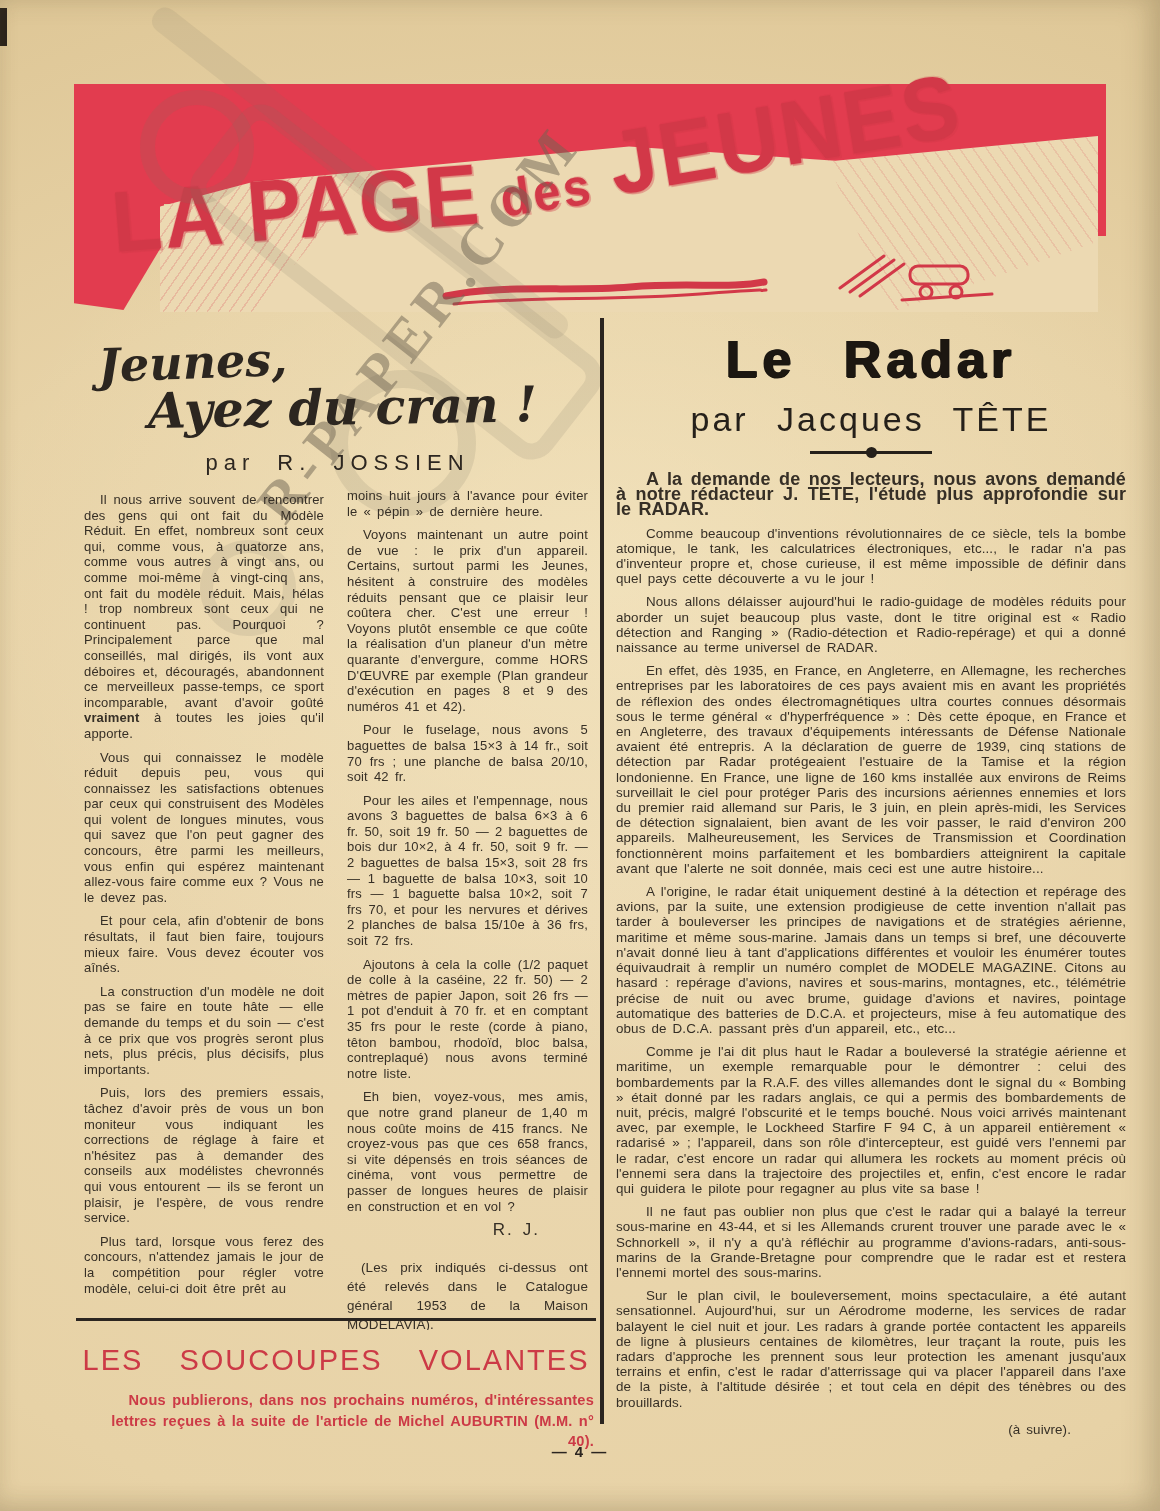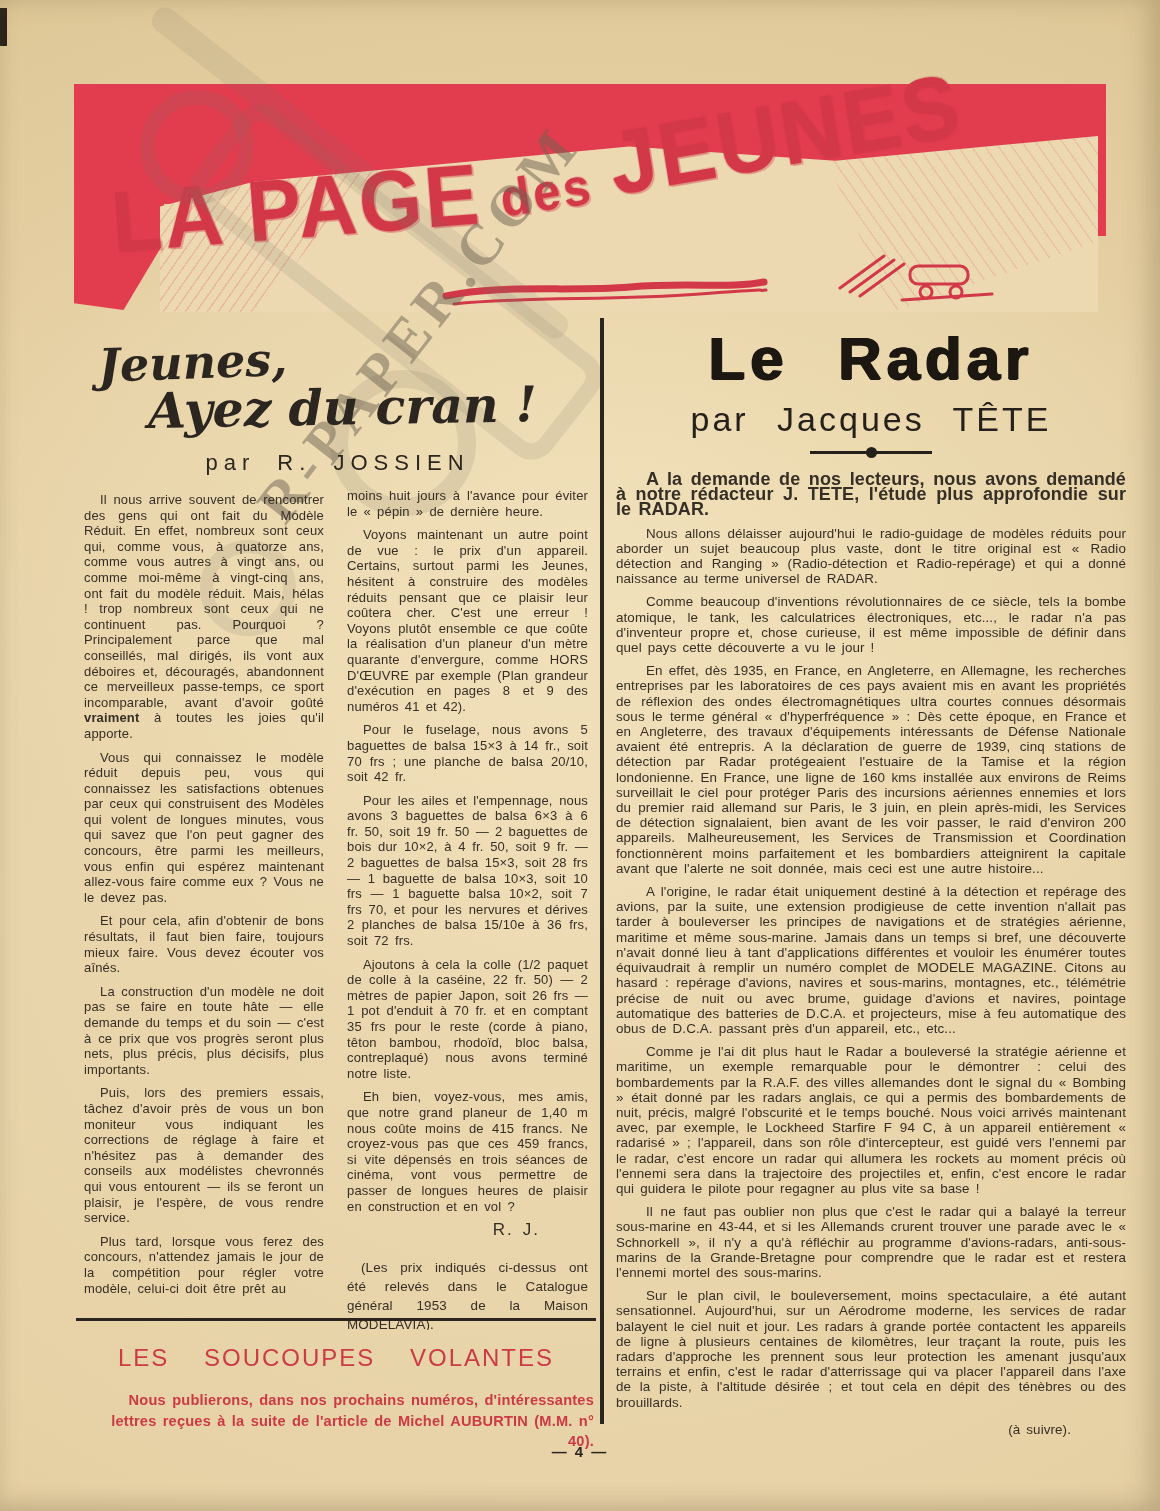--- a/index.html
+++ b/index.html
@@ -67,35 +67,35 @@
   .col1{left:76px; top:484px; width:256px; height:832px;}
   .col2{left:339px; top:480px; width:257px; height:850px;}
   .col .no-indent{text-indent:0;}
   .col .signature{text-align:right; padding-right:48px; margin-top:8px; font-size:17px; letter-spacing:2px;}
   .col .note{margin-top:20px; font-size:13.4px; line-height:19px; text-indent:14px;}
 
   .vdivider{position:absolute; left:600px; top:318px; width:3.5px; height:1106px; background:#2b2520;}
 
   
   .radar{position:absolute; left:616px; top:322px; width:510px; text-align:justify;}
-  .radar-title{font-size:60px; line-height:74px; font-weight:bold; color:#1c1711; text-align:center;
+  .radar-title{font-size:52px; line-height:74px; font-weight:bold; color:#1c1711; text-align:center;
     letter-spacing:5px; word-spacing:28px;
     text-shadow:1px 0 0 #1c1711, -1px 0 0 #1c1711, 0 1px 0 #1c1711;}
   .radar-byline{text-align:center; font-size:34px; letter-spacing:3px; word-spacing:16px; margin-top:4px; color:#25201a;}
   .rule-dot{width:122px; margin:12px auto 0; border-top:3px solid #25201a; position:relative;}
   .rule-dot::after{content:""; position:absolute; left:50%; top:-7px; width:11px; height:11px; margin-left:-5.5px;
     border-radius:50%; background:#25201a;}
   .radar p{margin:8px 0 0; text-indent:30px; font-size:13.4px; line-height:15.2px; word-spacing:2.2px; letter-spacing:.1px;}
   .radar .radar-intro{font-weight:bold; margin-top:18px; font-size:18px;}
   .radar .suivre{text-align:right; padding-right:55px; text-indent:0; margin-top:12px;}
 
   
   .hrule-left{position:absolute; left:76px; top:1318px; width:520px; height:3px; background:#2b2520;}
   .saucers-title{position:absolute; left:76px; top:1344px; width:520px; text-align:center; color:#cc3a46;
-    font-size:24px; letter-spacing:2px; word-spacing:26px;}
+    font-size:29px; letter-spacing:2px; word-spacing:26px;}
   .saucers-text{position:absolute; left:82px; top:1390px; width:512px; text-align:right; color:#cc3a46;
     font-weight:bold; font-size:14.6px; line-height:20.5px; letter-spacing:.2px; word-spacing:2px;}
 
   .pageno{position:absolute; left:0; right:0; top:1443px; text-align:center; font-weight:bold;
     font-size:15px; letter-spacing:2px; color:#2b2520;}
 </style>
 </head>
 <body>
 
 <div class="page">
@@ -152,34 +152,34 @@
     <p>Puis, lors des premiers essais, tâchez d'avoir près de vous un bon moniteur vous indiquant les corrections de réglage à faire et n'hésitez pas à demander des conseils aux modélistes chevronnés qui vous entourent — ils se feront un plaisir, je l'espère, de vous rendre service.</p>
     <p>Plus tard, lorsque vous ferez des concours, n'attendez jamais le jour de la compétition pour régler votre modèle, celui-ci doit être prêt au</p>
   </div>
 
   <div class="col col2">
     <p class="no-indent">moins huit jours à l'avance pour éviter le « pépin » de dernière heure.</p>
     <p>Voyons maintenant un autre point de vue : le prix d'un appareil. Certains, surtout parmi les Jeunes, hésitent à construire des modèles réduits pensant que ce plaisir leur coûtera cher. C'est une erreur ! Voyons plutôt ensemble ce que coûte la réalisation d'un planeur d'un mètre quarante d'envergure, comme HORS D'ŒUVRE par exemple (Plan grandeur d'exécution en pages 8 et 9 des numéros 41 et 42).</p>
     <p>Pour le fuselage, nous avons 5 baguettes de balsa 15×3 à 14 fr., soit 70 frs ; une planche de balsa 20/10, soit 42 fr.</p>
     <p>Pour les ailes et l'empennage, nous avons 3 baguettes de balsa 6×3 à 6 fr. 50, soit 19 fr. 50 — 2 baguettes de bois dur 10×2, à 4 fr. 50, soit 9 fr. — 2 baguettes de balsa 15×3, soit 28 frs — 1 baguette de balsa 10×3, soit 10 frs — 1 baguette balsa 10×2, soit 7 frs 70, et pour les nervures et dérives 2 planches de balsa 15/10e à 36 frs, soit 72 frs.</p>
     <p>Ajoutons à cela la colle (1/2 paquet de colle à la caséine, 22 fr. 50) — 2 mètres de papier Japon, soit 26 frs — 1 pot d'enduit à 70 fr. et en comptant 35 frs pour le reste (corde à piano, têton bambou, rhodoïd, bloc balsa, contreplaqué) nous avons terminé notre liste.</p>
-    <p>Eh bien, voyez-vous, mes amis, que notre grand planeur de 1,40 m nous coûte moins de 415 francs. Ne croyez-vous pas que ces 459 francs, si vite dépensés en trois séances de cinéma, vont vous permettre de passer de longues heures de plaisir en construction et en vol ?</p>
+    <p>Eh bien, voyez-vous, mes amis, que notre grand planeur de 1,40 m nous coûte moins de 415 francs. Ne croyez-vous pas que ces 658 francs, si vite dépensés en trois séances de cinéma, vont vous permettre de passer de longues heures de plaisir en construction et en vol ?</p>
     <p class="signature">R. J.</p>
     <p class="note">(Les prix indiqués ci-dessus ont été relevés dans le Catalogue général 1953 de la Maison MODELAVIA).</p>
   </div>
 
   <div class="vdivider"></div>
 
   <div class="radar">
     <div class="radar-title">Le Radar</div>
     <div class="radar-byline">par Jacques TÊTE</div>
     <div class="rule-dot"></div>
     <p class="radar-intro">A la demande de nos lecteurs, nous avons demandé à notre rédacteur J. TETE, l'étude plus approfondie sur le RADAR.</p>
+    <p>Comme beaucoup d'inventions révolutionnaires de ce siècle, tels la bombe atomique, le tank, les calculatrices électroniques, etc..., le radar n'a pas d'inventeur propre et, chose curieuse, il est même impossible de définir dans quel pays cette découverte a vu le jour !</p>
     <p>Nous allons délaisser aujourd'hui le radio-guidage de modèles réduits pour aborder un sujet beaucoup plus vaste, dont le titre original est « Radio détection and Ranging » (Radio-détection et Radio-repérage) et qui a donné naissance au terme universel de RADAR.</p>
-    <p>Comme beaucoup d'inventions révolutionnaires de ce siècle, tels la bombe atomique, le tank, les calculatrices électroniques, etc..., le radar n'a pas d'inventeur propre et, chose curieuse, il est même impossible de définir dans quel pays cette découverte a vu le jour !</p>
     <p>En effet, dès 1935, en France, en Angleterre, en Allemagne, les recherches entreprises par les laboratoires de ces pays avaient mis en avant les propriétés de réflexion des ondes électromagnétiques ultra courtes connues désormais sous le terme général « d'hyperfréquence » : Dès cette époque, en France et en Angleterre, des travaux d'équipements intéressants de Défense Nationale avaient été entrepris. A la déclaration de guerre de 1939, cinq stations de détection par Radar protégeaient l'estuaire de la Tamise et la région londonienne. En France, une ligne de 160 kms installée aux environs de Reims surveillait le ciel pour protéger Paris des incursions aériennes ennemies et lors du premier raid allemand sur Paris, le 3 juin, en plein après-midi, les Services de détection signalaient, bien avant de les voir passer, le raid d'environ 200 appareils. Malheureusement, les Services de Transmission et Coordination fonctionnèrent moins parfaitement et les bombardiers atteignirent la capitale avant que l'alerte ne soit donnée, mais ceci est une autre histoire...</p>
     <p>A l'origine, le radar était uniquement destiné à la détection et repérage des avions, par la suite, une extension prodigieuse de cette invention n'allait pas tarder à bouleverser les principes de navigations et de stratégies aérienne, maritime et même sous-marine. Jamais dans un temps si bref, une découverte n'avait donné lieu à tant d'applications différentes et vouloir les énumérer toutes équivaudrait à remplir un numéro complet de MODELE MAGAZINE. Citons au hasard : repérage d'avions, navires et sous-marins, montagnes, etc., télémétrie précise de nuit ou avec brume, guidage d'avions et navires, pointage automatique des batteries de D.C.A. et projecteurs, mise à feu automatique des obus de D.C.A. passant près d'un appareil, etc., etc...</p>
     <p>Comme je l'ai dit plus haut le Radar a bouleversé la stratégie aérienne et maritime, un exemple remarquable pour le démontrer : celui des bombardements par la R.A.F. des villes allemandes dont le signal du « Bombing » était donné par les radars anglais, ce qui a permis des bombardements de nuit, précis, malgré l'obscurité et le temps bouché. Nous voici arrivés maintenant avec, par exemple, le Lockheed Starfire F 94 C, à un appareil entièrement « radarisé » ; l'appareil, dans son rôle d'intercepteur, est guidé vers l'ennemi par le radar, c'est encore un radar qui allumera les rockets au moment précis où l'ennemi sera dans la trajectoire des projectiles et, enfin, c'est encore le radar qui guidera le pilote pour regagner au plus vite sa base !</p>
     <p>Il ne faut pas oublier non plus que c'est le radar qui a balayé la terreur sous-marine en 43-44, et si les Allemands crurent trouver une parade avec le « Schnorkell », il n'y a qu'à réfléchir au programme d'avions-radars, anti-sous-marins de la Grande-Bretagne pour comprendre que le radar est et restera l'ennemi mortel des sous-marins.</p>
     <p>Sur le plan civil, le bouleversement, moins spectaculaire, a été autant sensationnel. Aujourd'hui, sur un Aérodrome moderne, les services de radar balayent le ciel nuit et jour. Les radars à grande portée contactent les appareils de ligne à plusieurs centaines de kilomètres, leur traçant la route, puis les radars d'approche les prennent sous leur protection les amenant jusqu'aux terrains et enfin, c'est le radar d'atterrissage qui va placer l'appareil dans l'axe de la piste, à l'altitude désirée ; et tout cela en dépit des ténèbres ou des brouillards.</p>
     <p class="suivre">(à suivre).</p>
   </div>
 
   <div class="hrule-left"></div>
   <div class="saucers-title">LES SOUCOUPES VOLANTES</div>

